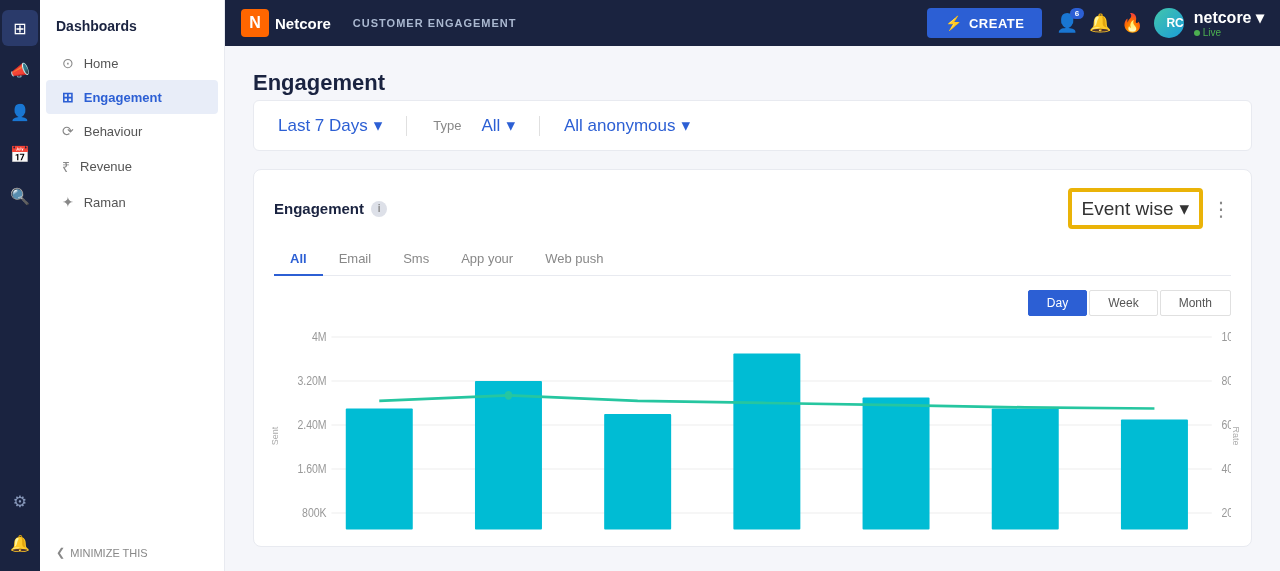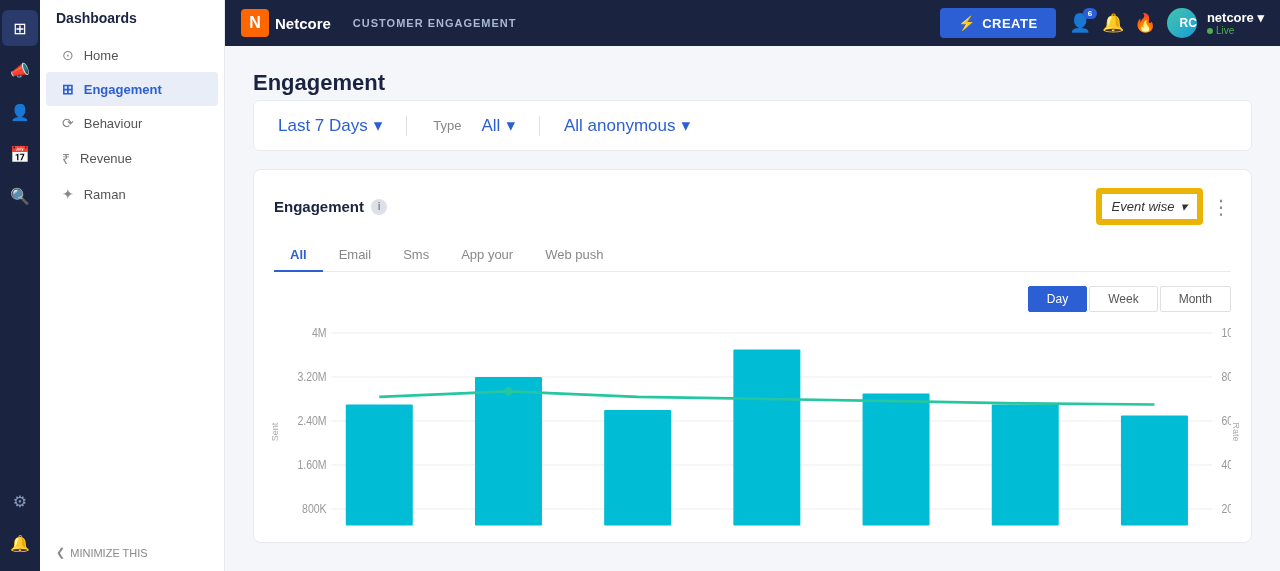--- a/index.html
+++ b/index.html
@@ -36,21 +36,21 @@
       background: #fff;
       border-right: 1px solid #e8eaf0;
       display: flex;
       flex-direction: column;
       flex-shrink: 0;
     }
     .sidebar-title {
       font-size: 14px;
       font-weight: 700;
       color: #1a2340;
-      padding: 10px 16px 12px;
+      padding: 18px 16px 12px;
     }
     .sidebar-item {
       display: flex;
       align-items: center;
       gap: 10px;
       padding: 9px 16px;
       font-size: 13px;
       color: #555;
       cursor: pointer;
       border-radius: 4px;
@@ -172,21 +172,21 @@
       color: #fff;
       font-weight: 700;
       font-size: 12px;
     }
     .nav-user {
       color: #fff;
       font-size: 12px;
       display: flex;
       flex-direction: column;
     }
-    .nav-user-name { font-weight: 600; font-size: 13px; }
+    .nav-user-name { font-weight: 600; font-size: 16px; }
     .nav-user-status { font-size: 10px; color: #4caf50; display: flex; align-items: center; gap: 3px; }
     .status-dot { width: 6px; height: 6px; border-radius: 50%; background: #4caf50; }
 
     
     .content {
       flex: 1;
       overflow-y: auto;
       padding: 24px 28px;
       background: #f5f6fa;
     }
@@ -254,28 +254,27 @@
     }
     .chart-controls {
       display: flex;
       align-items: center;
       gap: 8px;
     }
     .event-wise-select {
       display: flex;
       align-items: center;
       gap: 6px;
-      font-size: 13px;
+      font-size: 19px;
       color: #333;
       cursor: pointer;
       padding: 5px 10px;
-      border: 6px solid #eab308;
+      border: 4px solid #eab308;
       border-radius: 4px;
       background: #fff;
-      font-style: italic;
     }
     .more-icon { color: #888; font-size: 20px; cursor: pointer; }
 
     
     .chart-tabs {
       display: flex;
       gap: 0;
       border-bottom: 1px solid #e8eaf0;
       margin-bottom: 14px;
     }

